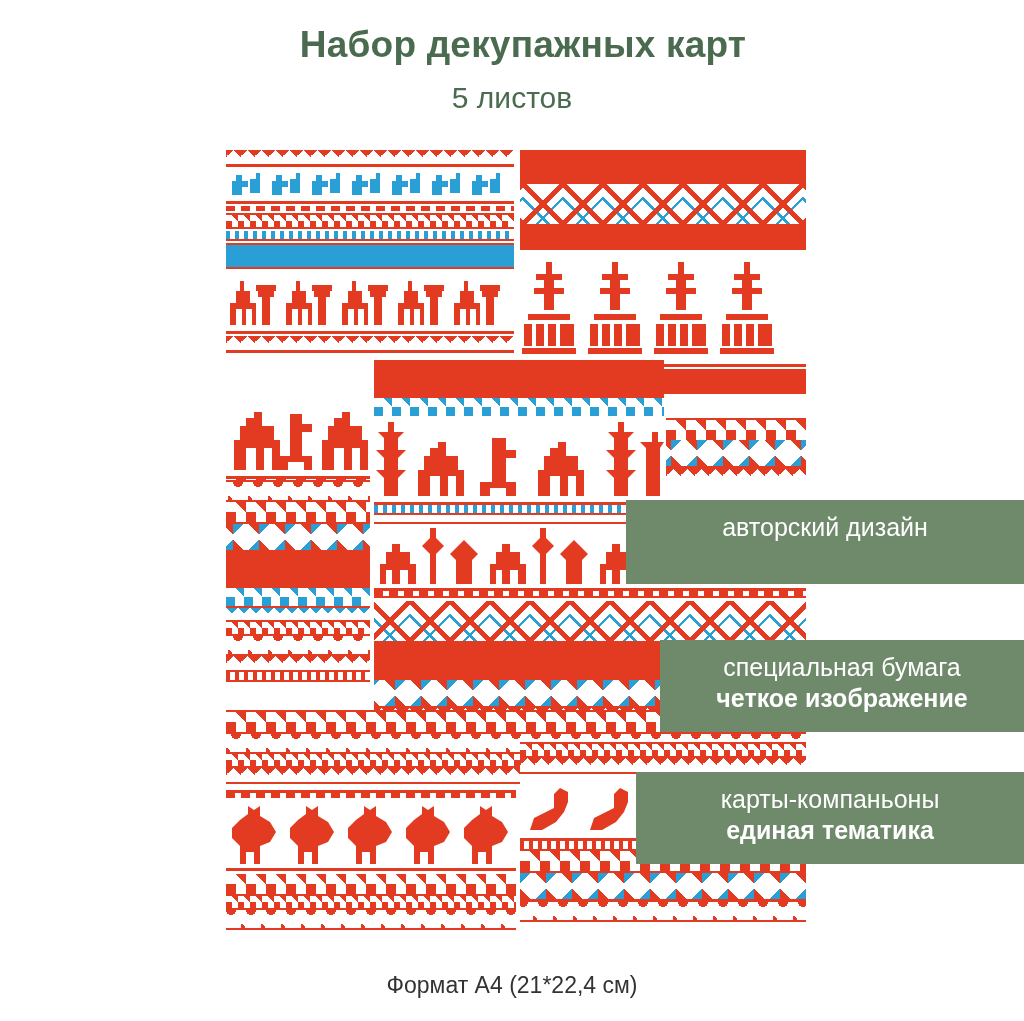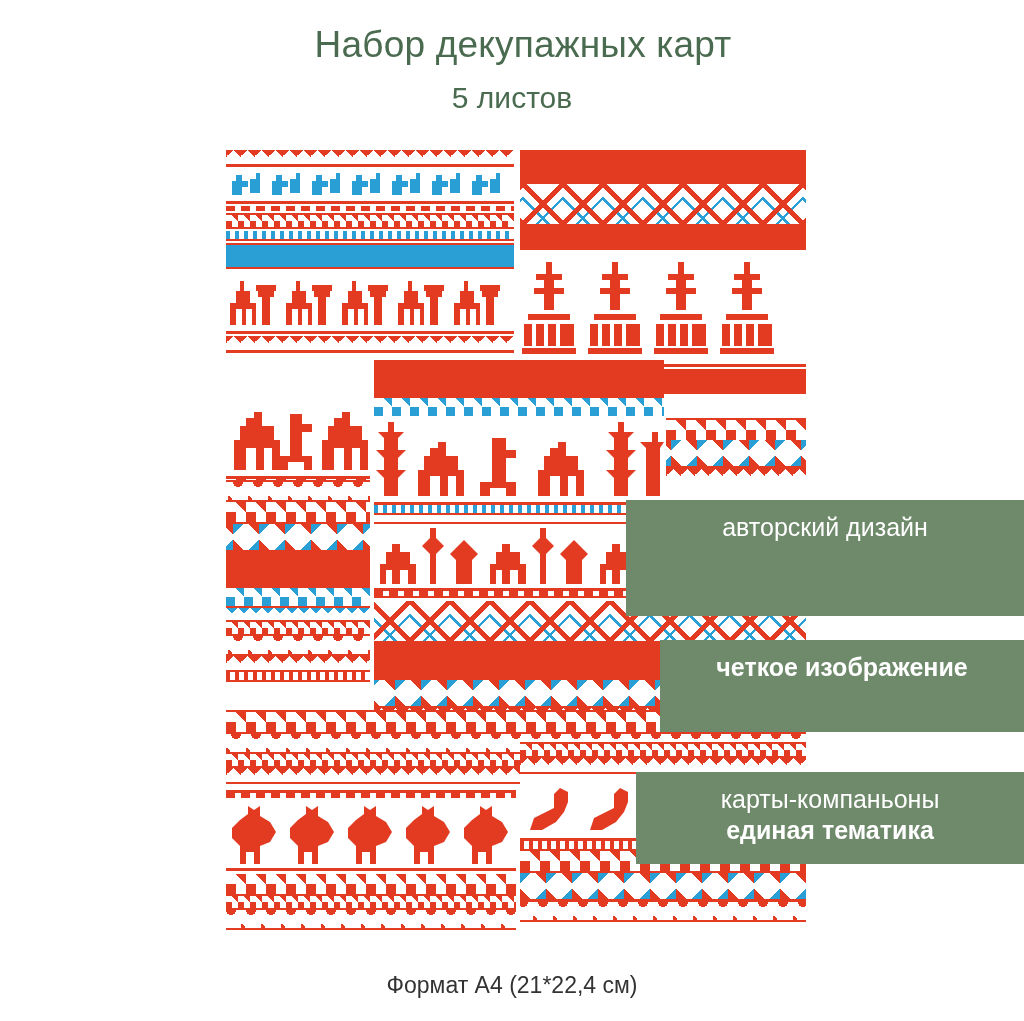--- a/index.html
+++ b/index.html
@@ -25,21 +25,21 @@
   
   .header {
     position: absolute;
     top: 24px;
     left: 0;
     width: 1024px;
     text-align: center;
   }
   .title {
     font-size: 37px;
-    font-weight: normal;
+    font-weight: bold;
     color: #4a6b4f;
     letter-spacing: 0.2px;
     line-height: 1.15;
     margin: 0;
     padding-left: 22px;
   }
   .subtitle {
     font-size: 30px;
     font-weight: normal;
     color: #4a6b4f;
@@ -228,21 +228,21 @@
     font-weight: normal;
     line-height: 1.24;
     white-space: nowrap;
   }
   .badge .l2 {
     font-size: 25px;
     font-weight: bold;
     line-height: 1.24;
     white-space: nowrap;
   }
-  .badge-1 { left: 626px; top: 500px; width: 398px; height: 116px; }
+  .badge-1 { left: 626px; top: 500px; width: 398px; height: 84px; }
   .badge-2 { left: 660px; top: 640px; width: 364px; height: 92px; }
   .badge-3 { left: 636px; top: 772px; width: 388px; height: 92px; }
 </style>
 </head>
 <body>
 
 <div class="page">
 
   <div class="header">
     <div class="title">Набор декупажных карт</div>
@@ -618,20 +618,21 @@
       <div class="strip lace-r"></div>
       <div class="strip rule h2 r"></div>
     </div>
 
   </div>
 
   <div class="badge badge-1">
     <div class="l1">авторский дизайн</div>
   </div>
   <div class="badge badge-2">
+    <div class="l1">специальная бумага</div>
     <div class="l2">четкое изображение</div>
   </div>
   <div class="badge badge-3">
     <div class="l1">карты-компаньоны</div>
     <div class="l2">единая тематика</div>
   </div>
 
   <div class="footer">
     <span class="format-text">Формат А4 (21*22,4 см)</span>
   </div>

